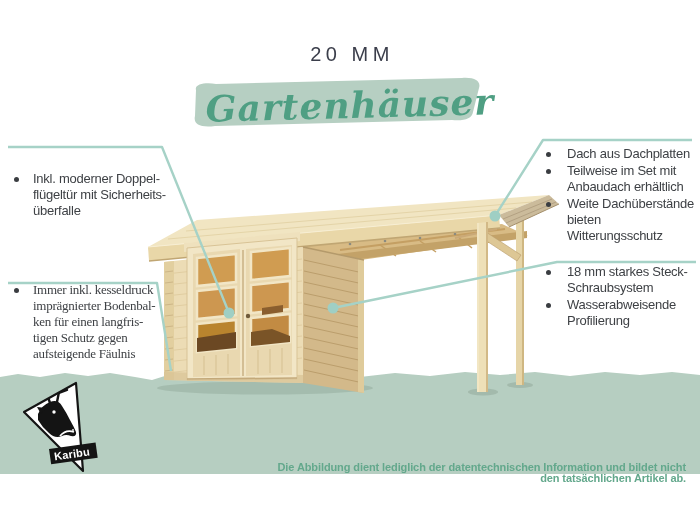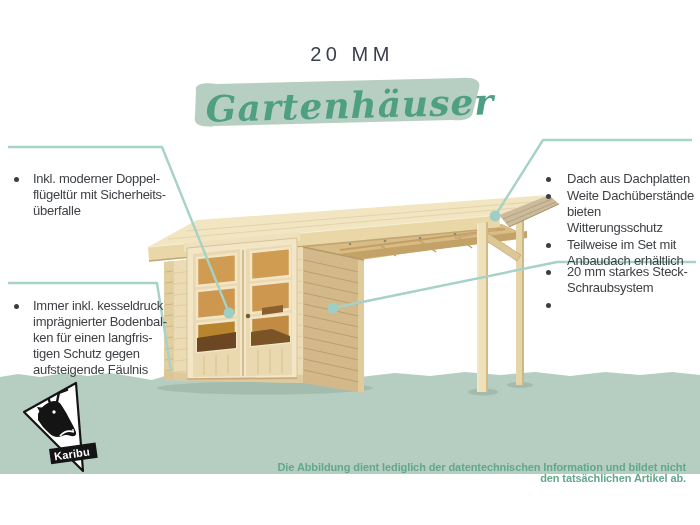--- a/index.html
+++ b/index.html
@@ -19,22 +19,22 @@
   }
   .feat-list{position:absolute;color:#3e4145;font-size:13px;line-height:16px;letter-spacing:-0.25px;}
   .feat{display:flex;margin-bottom:1px;}
   .feat .bullet{flex:0 0 5px;width:5px;height:5px;border-radius:50%;background:#3a3d41;margin:6px 0 0 0;}
   .feat .txt{white-space:pre-line;}
   .fl .bullet{margin-right:14px;}
   .fl{left:14px;width:182px;margin-top:16px;}
   .fr{left:546px;width:152px;}
   .fr .bullet{margin-right:16px;}
   .fl1{top:155px;}
-  .fl2{top:282px;}
-  .fr1{top:146px;margin-top:25px;}
+  .fl2{top:266px;font-family:Liberation Serif, serif;}
+  .fr1{top:146px;}
   .fr2{top:264px;}
   .disclaimer{
     position:absolute;right:14px;top:462px;width:420px;text-align:right;
     font-size:11px;font-weight:700;color:#63a88c;letter-spacing:-0.1px;line-height:11px;
   }
 </style>
 </head>
 <body>
 
 <div class="stage">
@@ -249,35 +249,37 @@
     </div>
   </div>
 
   <div class="feat-list fr fr1">
     <div class="feat">
       <span class="bullet"></span>
       <span class="txt">Dach aus Dachplatten</span>
     </div>
     <div class="feat">
       <span class="bullet"></span>
+      <span class="txt">Teilweise im Set mit
+Anbaudach erhältlich</span>
+    </div>
+    <div class="feat">
+      <span class="bullet"></span>
       <span class="txt">Weite Dachüberstände
 bieten Witterungsschutz</span>
     </div>
-    <div class="feat">
-      <span class="bullet"></span>
-      <span class="txt">Teilweise im Set mit
-Anbaudach erhältlich</span>
-    </div>
   </div>
   <div class="feat-list fr fr2">
     <div class="feat">
       <span class="bullet"></span>
-      <span class="txt">20 mm starkes Steck-
+      <span class="txt">18 mm starkes Steck-
 Schraubsystem</span>
     </div>
     <div class="feat">
       <span class="bullet"></span>
+      <span class="txt">Wasserabweisende
+Profilierung</span>
     </div>
   </div>
 
   <div class="disclaimer">Die Abbildung dient lediglich der datentechnischen Information und bildet nicht den tatsächlichen Artikel ab.</div>
 
 </div>
 
 </body></html>

